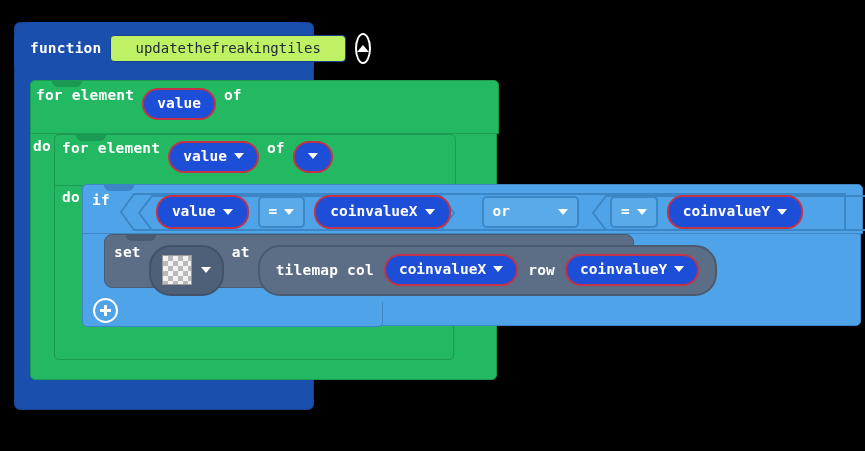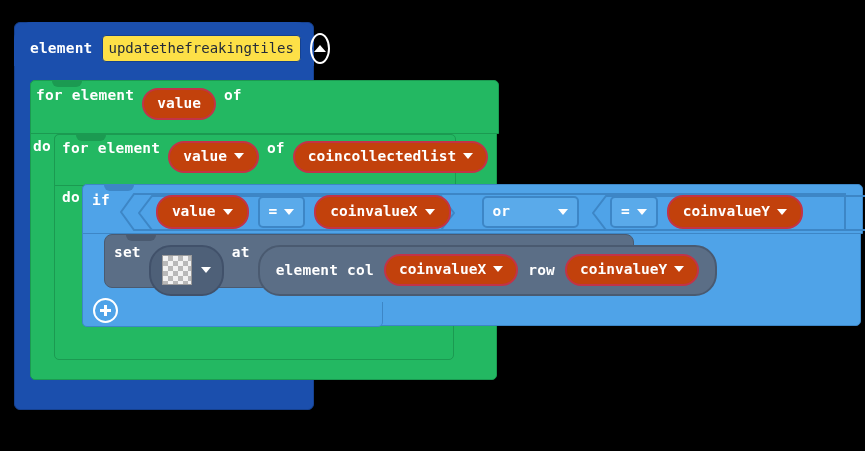--- a/index.html
+++ b/index.html
@@ -15,22 +15,22 @@
   .lbl{color:#fff;font-size:14.5px;font-weight:700;letter-spacing:.2px;
        white-space:nowrap;line-height:1;}
 
   
   .fn{left:14px;top:22px;width:300px;height:388px;background:#1B4FAD;
       border:1px solid #16418f;border-radius:6px 6px 6px 6px;}
   .fn-hat{position:absolute;left:14px;top:22px;width:300px;height:44px;
       background:#1B4FAD;border-radius:18px 18px 0 0;}
   .fn-row{position:absolute;left:0;top:0;height:52px;display:flex;align-items:center;
       gap:9px;padding-left:16px;}
-  .fn-name{background:#fde047;border:1.5px solid #16418f;border-radius:4px;
-      color:#242b38;font-size:14px;font-weight:400;padding:4px 6px 5px;
+  .fn-name{background:#bef264;border:1.5px solid #16418f;border-radius:4px;
+      color:#242b38;font-size:14px;font-weight:400;padding:4px 24px 5px;
       font-family:"DejaVu Sans Mono","Liberation Mono",monospace;}
   .circ-icon{width:27px;height:27px;border-radius:50%;border:2.5px solid #fff;
       display:flex;align-items:center;justify-content:center;}
   .chev-up{width:0;height:0;border-left:6px solid transparent;
       border-right:6px solid transparent;border-bottom:7px solid #fff;}
 
   
   .grn{background:#23B862;border:1px solid #1b9a51;}
   .for1{left:30px;top:80px;width:467px;height:300px;border-radius:5px;}
   .for1-top{position:absolute;left:30px;top:80px;width:467px;height:52px;}
@@ -47,21 +47,21 @@
   .slt{background:#5B6E86;border:1px solid #4a5a70;}
   .setb{left:104px;top:234px;width:530px;height:54px;border-radius:8px;}
 
   
   .notch{position:absolute;width:30px;height:7px;border-radius:0 0 6px 6px;}
 
   
   .row{position:absolute;display:flex;gap:8px;}
 
   
-  .chip{background:#c2410c;border:2px solid #c23348;border-radius:16px;
+  .chip{background:#1d4ed8;border:2px solid #c23348;border-radius:16px;
         color:#fff;font-size:14.5px;font-weight:700;padding:6px 13px 7px;
         display:flex;align-items:center;gap:7px;white-space:nowrap;line-height:1;}
   .chip.big{padding:7px 14px 8px;}
   .caret{width:0;height:0;border-left:5.5px solid transparent;
         border-right:5.5px solid transparent;border-top:6.5px solid #fff;
         flex:0 0 auto;}
 
   
   .rep{background:#5B6E86;border:2px solid #4a5a70;border-radius:22px;
        display:flex;align-items:center;gap:10px;padding:7px 16px 8px;}
@@ -97,21 +97,21 @@
   .plus-icon::after{content:"";position:absolute;width:3px;height:11px;background:#fff;}
 </style>
 </head>
 <body>
 
 <div id="canvas">
 
   <div class="blk fn"></div>
   <div class="fn-hat"></div>
   <div class="fn-row" style="left:14px;top:22px;width:300px;">
-    <span class="lbl">element</span>
+    <span class="lbl">function</span>
     <span class="fn-name">updatethefreakingtiles</span>
     <span class="circ-icon">
       <span class="chev-up"></span>
     </span>
   </div>
 
   <div class="blk grn for1"></div>
   <div class="grn for1-top" style="border-radius:5px 5px 0 0;"></div>
   <div class="notch" style="left:52px;top:80px;background:#1b9a51;"></div>
 
@@ -130,21 +130,20 @@
   <div class="notch" style="left:76px;top:134px;background:#1b9a51;"></div>
 
   <div class="row" style="left:62px;top:141px;">
     <span class="lbl">for element</span>
     <span class="chip">
       <span>value</span>
       <span class="caret"></span>
     </span>
     <span class="lbl">of</span>
     <span class="chip">
-      <span>coincollectedlist</span>
       <span class="caret"></span>
     </span>
   </div>
 
   <span class="lbl" style="position:absolute;left:62px;top:190px;">do</span>
 
   <div class="blk blu ifb"></div>
   <div class="blu ifb-top" style="border-radius:5px 5px 0 0;"></div>
   <div class="blu ifb-bot" style="border-radius:0 0 5px 5px;border-top:none;"></div>
   <div class="notch" style="left:104px;top:184px;background:#3d86c6;"></div>
@@ -207,21 +206,21 @@
   <div class="notch" style="left:126px;top:234px;background:#4a5a70;"></div>
 
   <div class="row" style="left:114px;top:245px;">
     <span class="lbl">set</span>
     <span class="imgfield">
       <span class="tile-transparent"></span>
       <span class="caret"></span>
     </span>
     <span class="lbl">at</span>
     <span class="rep">
-      <span class="lbl">element col</span>
+      <span class="lbl">tilemap col</span>
       <span class="chip">
         <span>coinvalueX</span>
         <span class="caret"></span>
       </span>
       <span class="lbl">row</span>
       <span class="chip">
         <span>coinvalueY</span>
         <span class="caret"></span>
       </span>
     </span>

